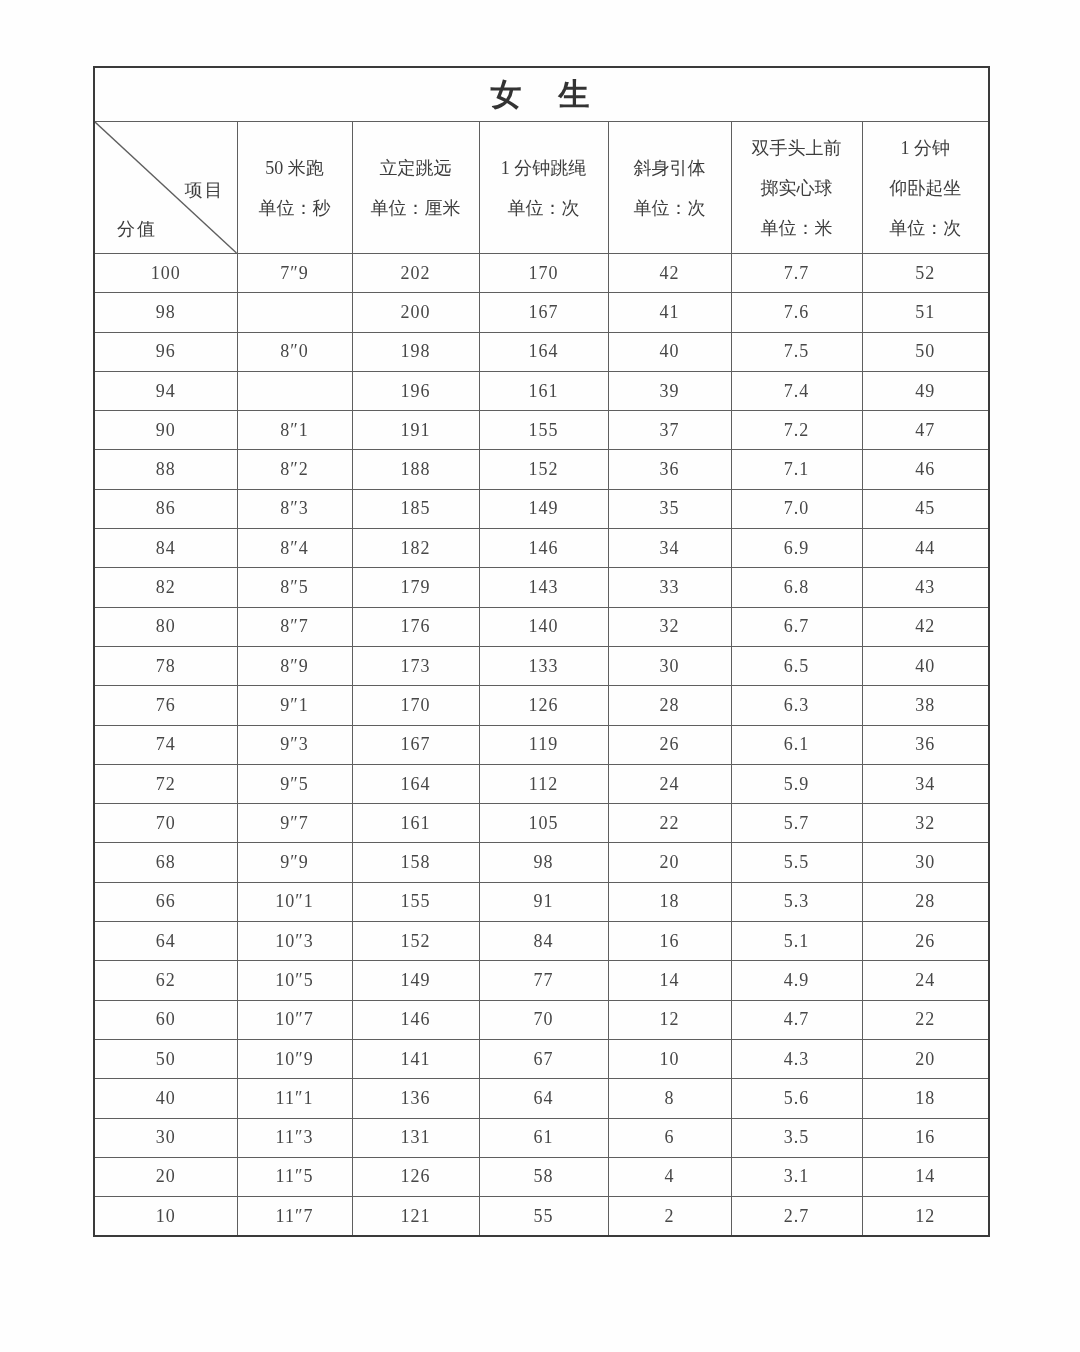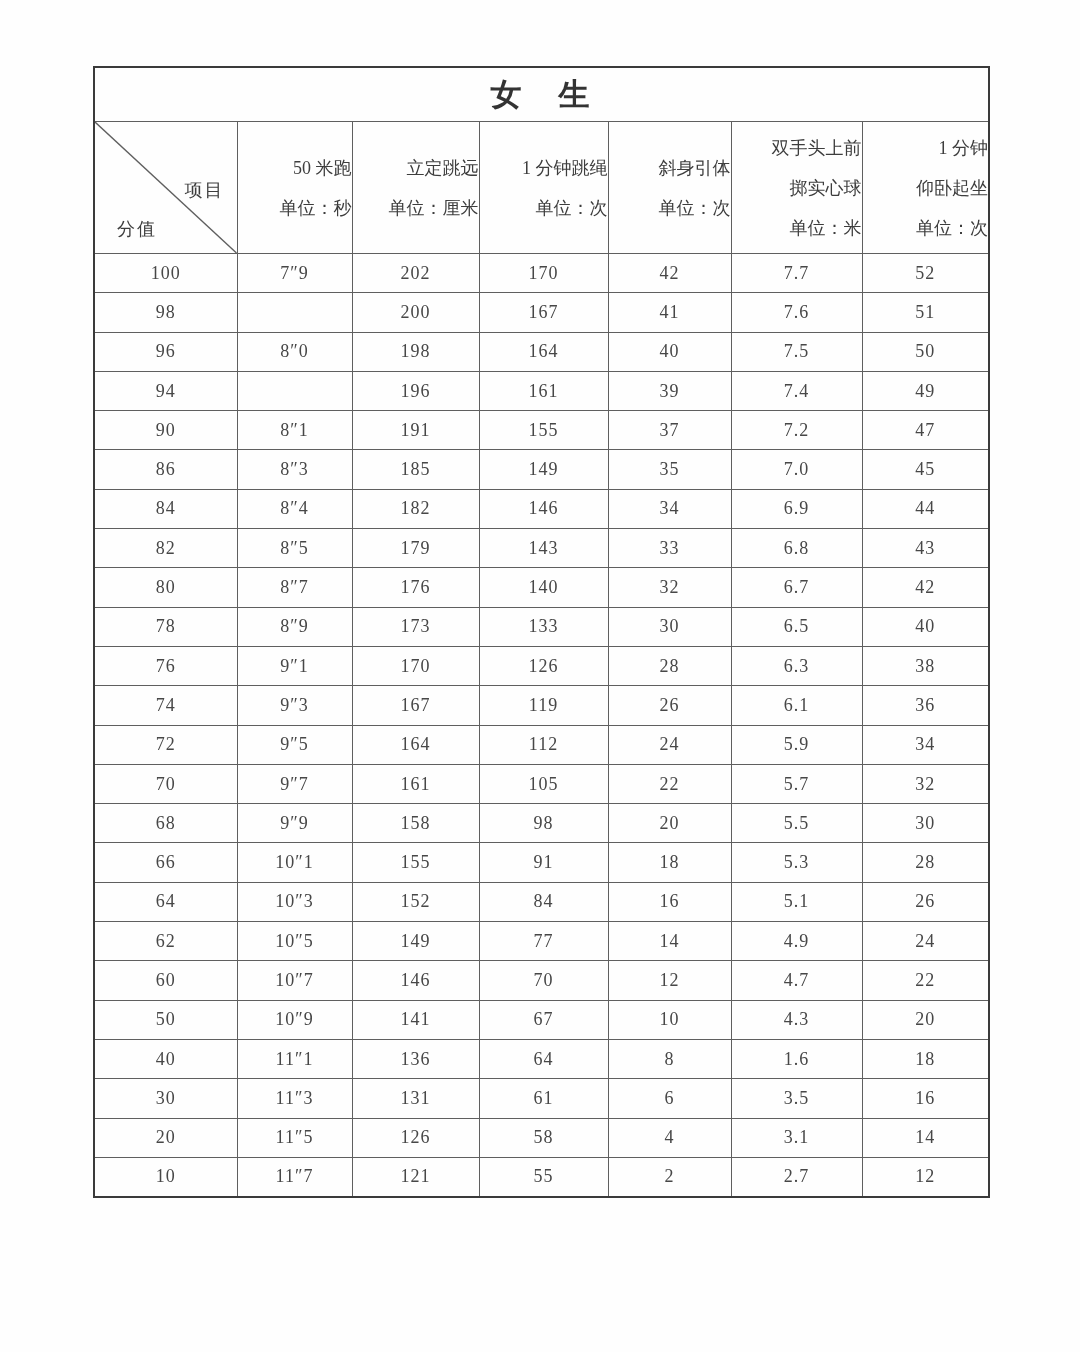--- a/index.html
+++ b/index.html
@@ -39,21 +39,20 @@
     height: 53px;
     font-size: 31px;
     font-weight: 600;
     letter-spacing: 3px;
     color: #333333;
   }
   tr.header-row td {
     height: 131px;
     font-size: 18px;
     color: #3d3d3d;
-    text-align: right;
   }
   .hl {
     display: block;
     line-height: 40px;
   }
   td.corner-cell {
     position: relative;
   }
   .diag-svg {
     position: absolute;
@@ -178,20 +177,29 @@
           <tr>
             <td>90</td>
             <td>8″1</td>
             <td>191</td>
             <td>155</td>
             <td>37</td>
             <td>7.2</td>
             <td>47</td>
           </tr>
           <tr>
+            <td>88</td>
+            <td>8″2</td>
+            <td>188</td>
+            <td>152</td>
+            <td>36</td>
+            <td>7.1</td>
+            <td>46</td>
+          </tr>
+          <tr>
             <td>86</td>
             <td>8″3</td>
             <td>185</td>
             <td>149</td>
             <td>35</td>
             <td>7.0</td>
             <td>45</td>
           </tr>
           <tr>
             <td>84</td>
@@ -318,21 +326,21 @@
             <td>10</td>
             <td>4.3</td>
             <td>20</td>
           </tr>
           <tr>
             <td>40</td>
             <td>11″1</td>
             <td>136</td>
             <td>64</td>
             <td>8</td>
-            <td>1.6</td>
+            <td>5.6</td>
             <td>18</td>
           </tr>
           <tr>
             <td>30</td>
             <td>11″3</td>
             <td>131</td>
             <td>61</td>
             <td>6</td>
             <td>3.5</td>
             <td>16</td>

